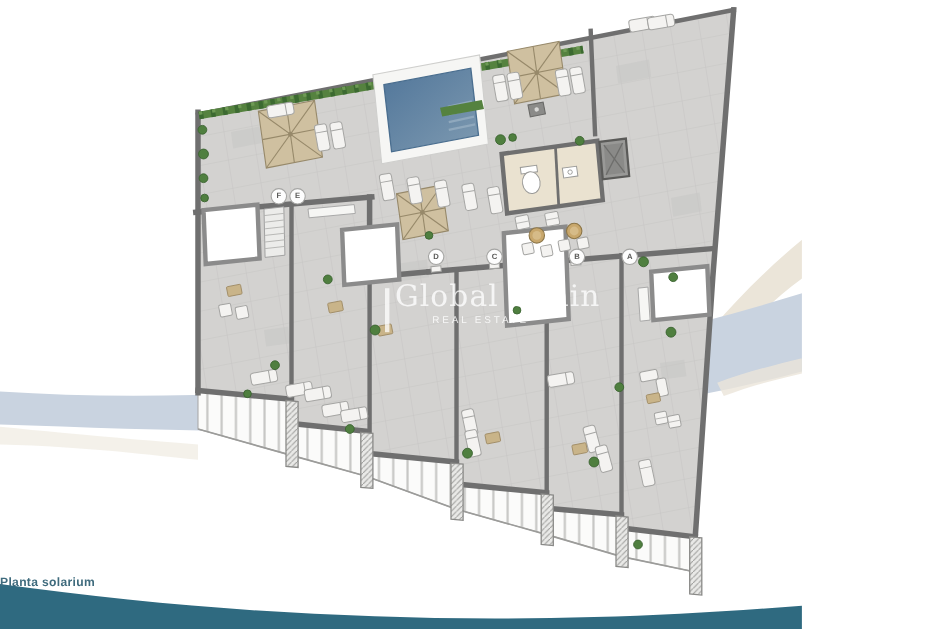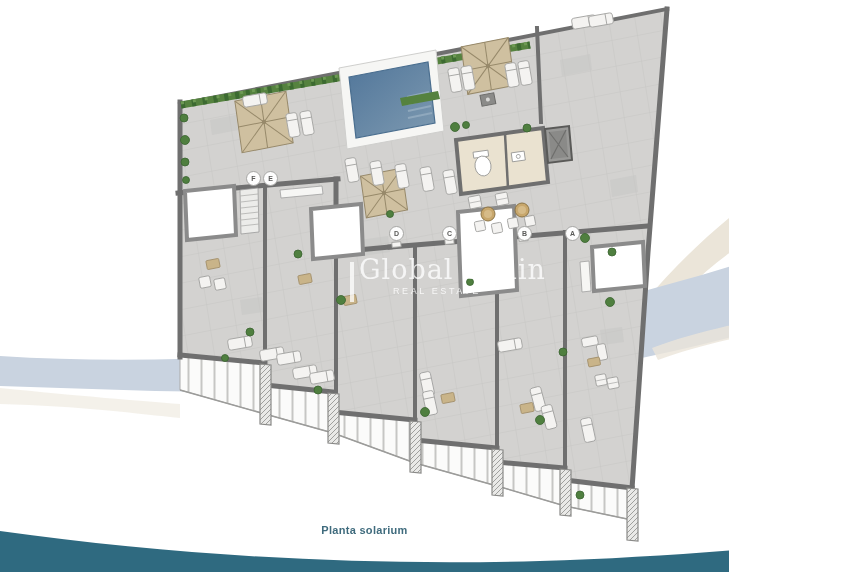--- a/index.html
+++ b/index.html
@@ -31,21 +31,21 @@
           font-size:7px;font-weight:bold;color:#5a5a58;z-index:4;}
 
   
   .watermark{position:absolute;left:350px;top:254px;z-index:5;pointer-events:none;}
   .wm-bar{position:absolute;left:0;top:8px;width:3.5px;height:40px;background:rgba(255,255,255,.75);}
   .wm-title{font-family:"DejaVu Serif",serif;font-size:27px;line-height:32px;
             letter-spacing:1px;padding-left:9px;color:rgba(255,255,255,.78);white-space:nowrap;}
   .wm-sub{font-size:9px;letter-spacing:2.6px;padding-left:43px;
           color:rgba(255,255,255,.82);white-space:nowrap;}
 
-  .caption{position:absolute;left:0;right:0;top:524px;text-align:center;
+  .caption{position:absolute;left:0;right:0;top:524px;
            font-size:11px;font-weight:bold;letter-spacing:.3px;color:#3f6b7d;z-index:6;}
 </style>
 </head>
 <body>
 
 <div class="stage">
 
 <svg width="850" height="572" viewBox="0 0 850 572">
   <defs>
     <pattern id="tiles" width="26" height="26" patternUnits="userSpaceOnUse" patternTransform="rotate(-11) skewX(-2)">

